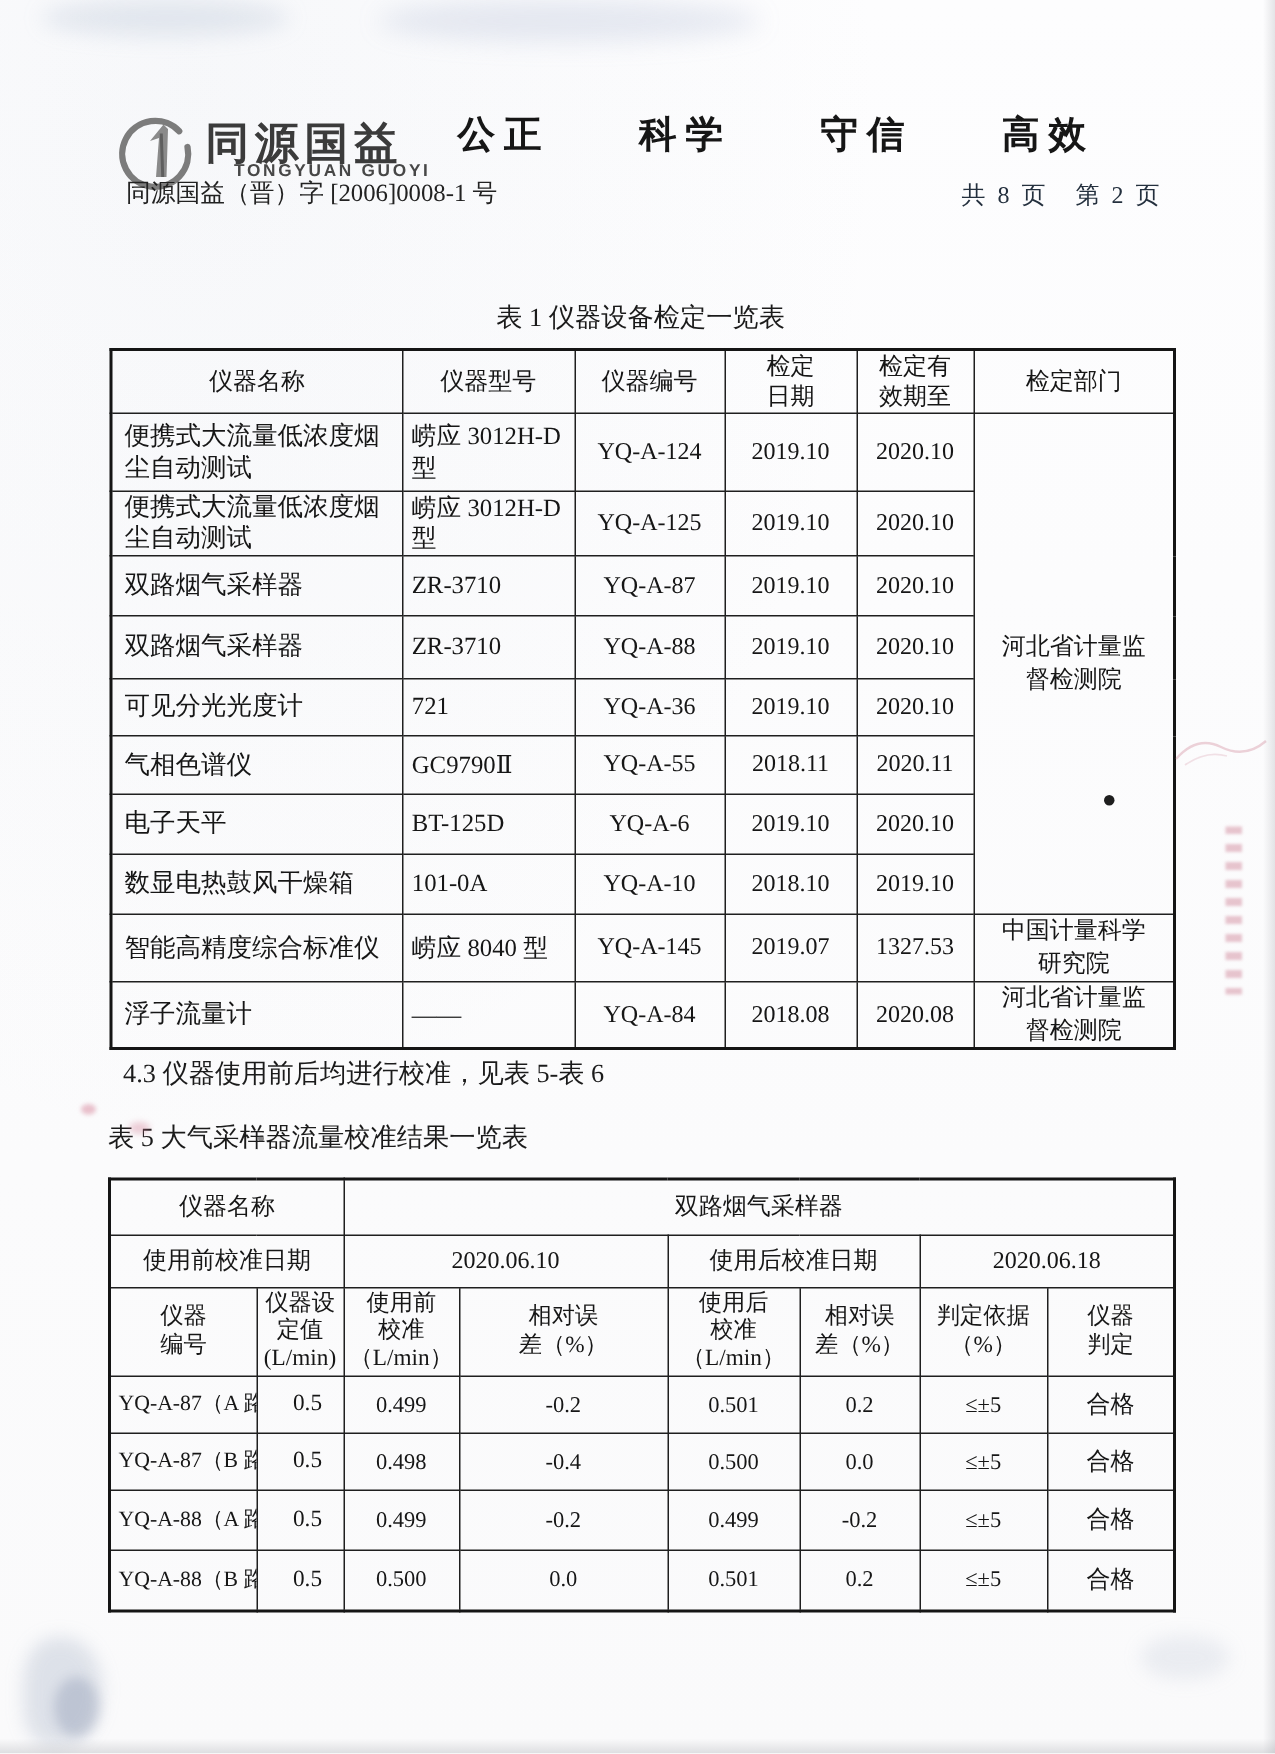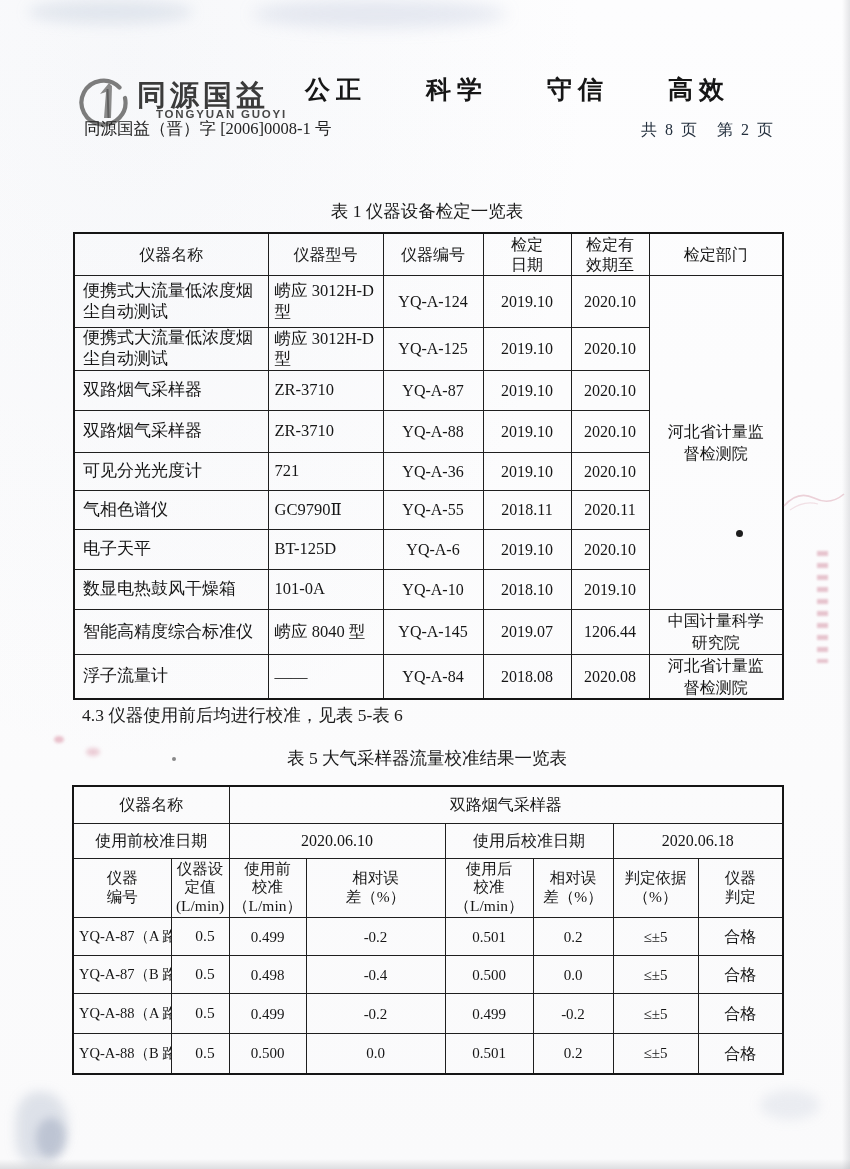--- a/index.html
+++ b/index.html
@@ -19,21 +19,21 @@
   .slogans{position:absolute;left:305px;top:73px;display:flex;gap:59px;
            font-size:25px;font-weight:bold;color:#161616;letter-spacing:6px;
            font-family:"Liberation Sans",sans-serif;text-align:right;}
   .doc-number{position:absolute;left:84px;top:118px;font-size:16.5px;color:#222;}
   .page-info{position:absolute;left:641px;top:120px;font-size:16px;color:#24303e;letter-spacing:2px;}
   
   .sec-42{position:absolute;left:82px;top:156px;font-size:17.5px;color:#1b1b1b;}
   .sec-43{position:absolute;left:82px;top:703px;font-size:17.5px;color:#1b1b1b;}
   .t4-title{position:absolute;left:72px;top:199px;width:710px;text-align:center;
             font-size:17.5px;color:#1b1b1b;}
-  .t5-title{position:absolute;left:72px;top:746px;width:710px;text-align:center;
+  .t5-title{position:absolute;left:72px;top:746px;width:710px;text-align:left;
             font-size:17.5px;color:#1b1b1b;}
   
   table{border-collapse:collapse;table-layout:fixed;
         font-family:"Liberation Serif","DejaVu Serif",serif;color:#161616;}
   td{border:1.6px solid #1f1f1f;text-align:center;vertical-align:middle;
      font-size:16px;line-height:1.22;overflow:hidden;}
   .tbl4{position:absolute;left:73px;top:232px;width:709px;border:2.2px solid #151515;}
   .tbl5{position:absolute;left:72px;top:785px;width:710px;border:2.2px solid #151515;}
   .ml{white-space:pre-line;}
   .tbl4 td.c-name{text-align:left;padding:0 8px;font-size:17px;}
@@ -171,21 +171,21 @@
         <td class="c-model">101-0A</td>
         <td>YQ-A-10</td>
         <td>2018.10</td>
         <td>2019.10</td>
       </tr>
       <tr style="height:45px">
         <td class="c-name">智能高精度综合标准仪</td>
         <td class="c-model">崂应 8040 型</td>
         <td>YQ-A-145</td>
         <td>2019.07</td>
-        <td>1206.44</td>
+        <td>1327.53</td>
         <td class="c-dept">中国计量科学研究院</td>
       </tr>
       <tr style="height:42px">
         <td class="c-name">浮子流量计</td>
         <td class="c-model">——</td>
         <td>YQ-A-84</td>
         <td>2018.08</td>
         <td>2020.08</td>
         <td class="c-dept">河北省计量监督检测院</td>
       </tr>

